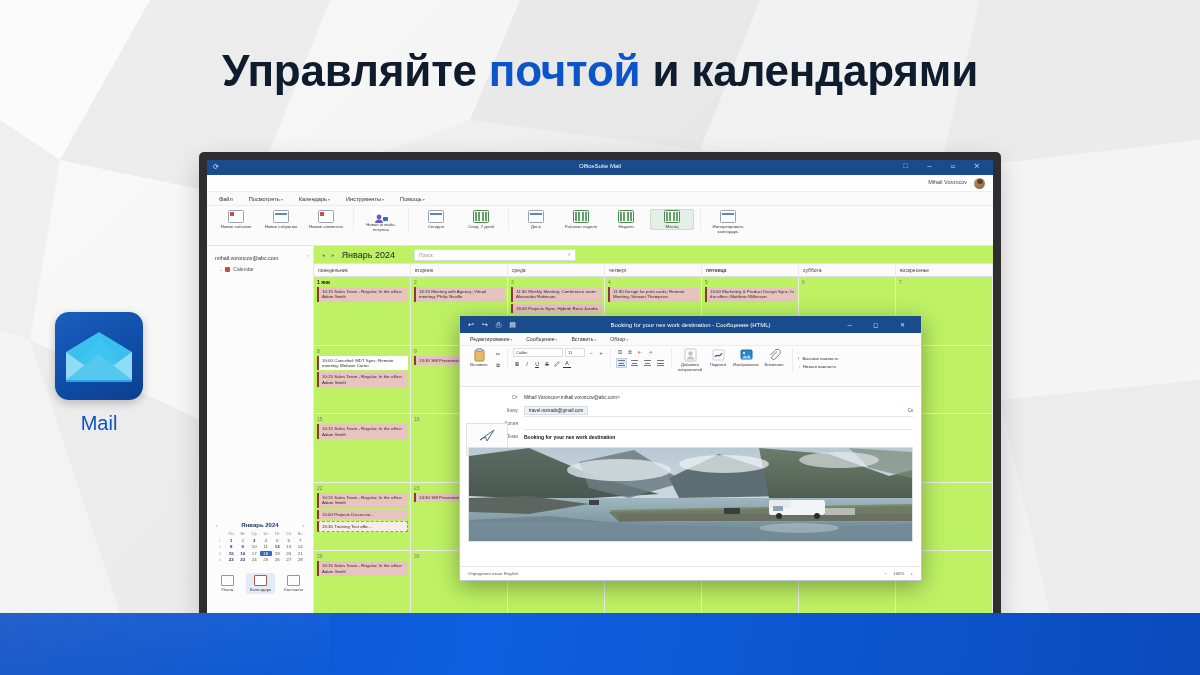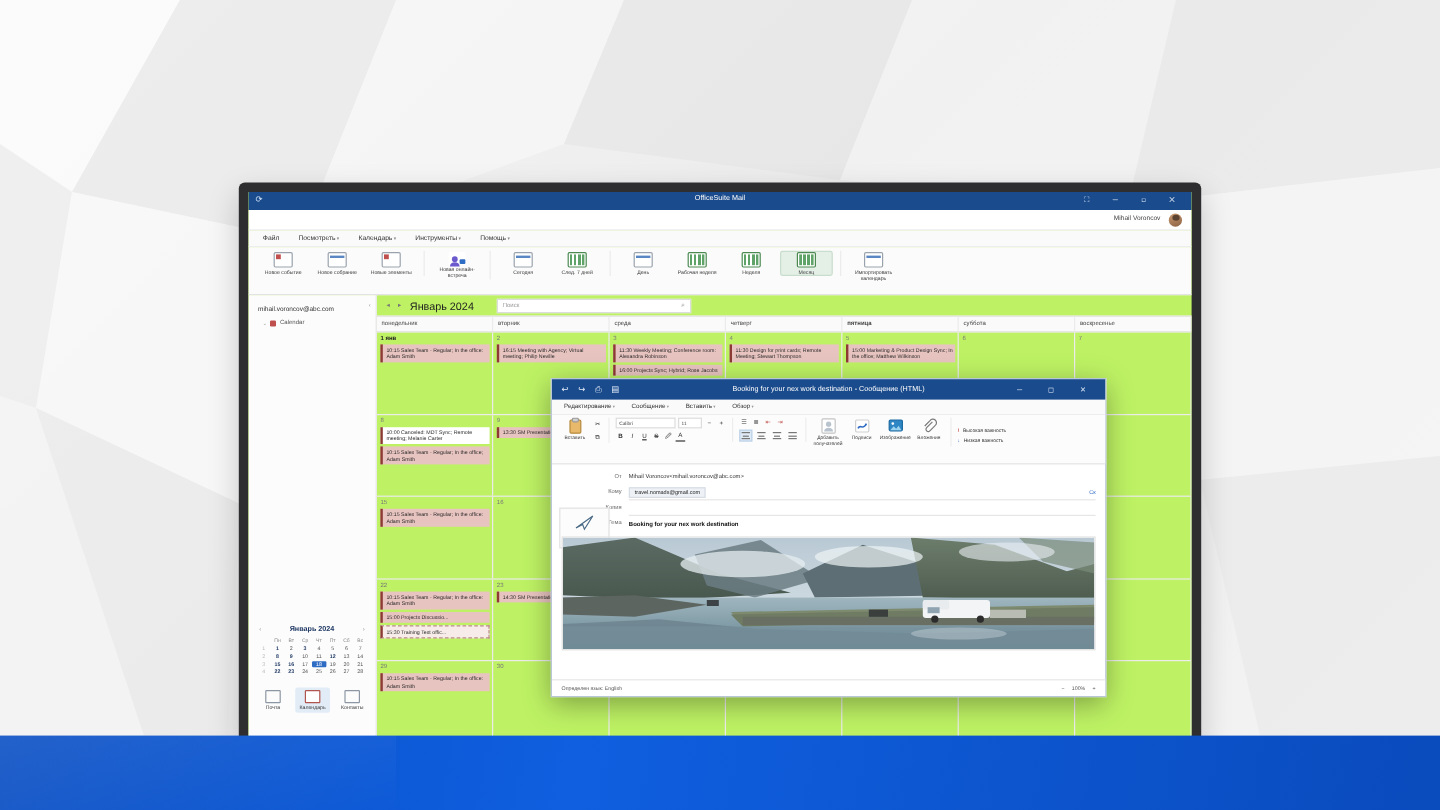--- a/index.html
+++ b/index.html
@@ -176,21 +176,36 @@
     <polygon points="760,0 980,0 940,170 700,150" fill="#f2f2f2" opacity=".8"></polygon>
     <polygon points="980,0 1200,0 1200,140 940,170" fill="#e7e7e7" opacity=".6"></polygon>
     <polygon points="0,120 60,160 30,340 0,330" fill="#ededed" opacity=".7"></polygon>
     <polygon points="60,160 250,200 200,420 30,340" fill="#f8f8f8" opacity=".85"></polygon>
     <polygon points="940,170 1200,140 1200,380 1000,400" fill="#f5f5f5" opacity=".8"></polygon>
     <polygon points="1000,400 1200,380 1200,613 1050,613" fill="#e9e9e9" opacity=".7"></polygon>
     <polygon points="0,330 30,340 120,613 0,613" fill="#f4f4f4" opacity=".8"></polygon>
     <polygon points="30,340 200,420 190,613 120,613" fill="#eaeaea" opacity=".6"></polygon>
   </svg>
 
-
+  <div class="headline">
+    <span>Управляйте </span><span class="hl">почтой</span><span> и календарями</span>
+  </div>
+
+  <div class="appicon-wrap">
+    <div class="appicon">
+      <svg width="66" height="50" viewBox="0 0 66 50">
+        <polygon points="0,48 33,6 66,48" fill="#1f8fd6"></polygon>
+        <polygon points="0,48 33,6 66,48 66,50 0,50" fill="#2aa3e4"></polygon>
+        <polygon points="0,20 33,0 66,20 66,48 0,48" fill="#3ec6f0" opacity=".95"></polygon>
+        <polygon points="0,20 33,44 66,20 66,48 0,48" fill="#8fdcf6"></polygon>
+        <polygon points="0,48 33,22 66,48" fill="#55c8ef"></polygon>
+      </svg>
+    </div>
+    <div class="applabel">Mail</div>
+  </div>
 
   <div class="laptop-screen"></div>
 
   <div class="app">
     <div class="titlebar">
       <div class="sync">⟳</div>
       <div class="t-title">OfficeSuite Mail</div>
       <div class="wc">⛶ ─ ◻ ✕</div>
     </div>
     <div class="userbar">

